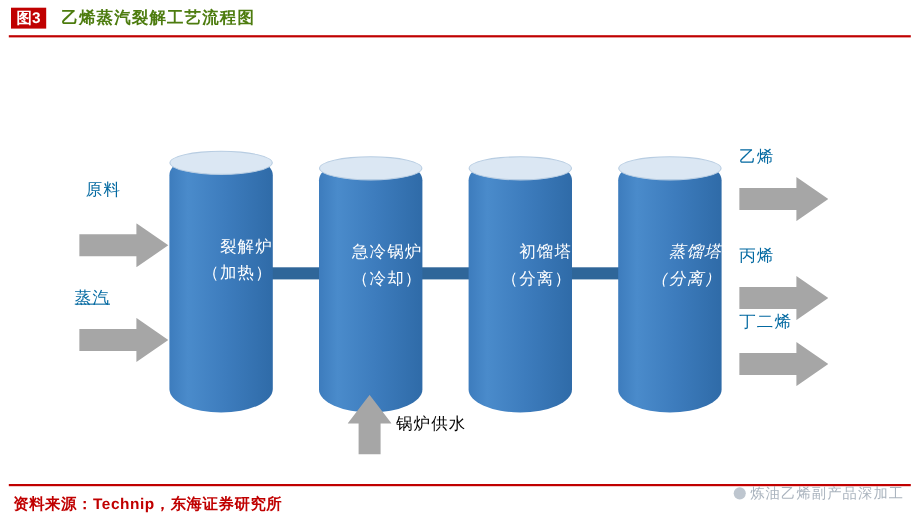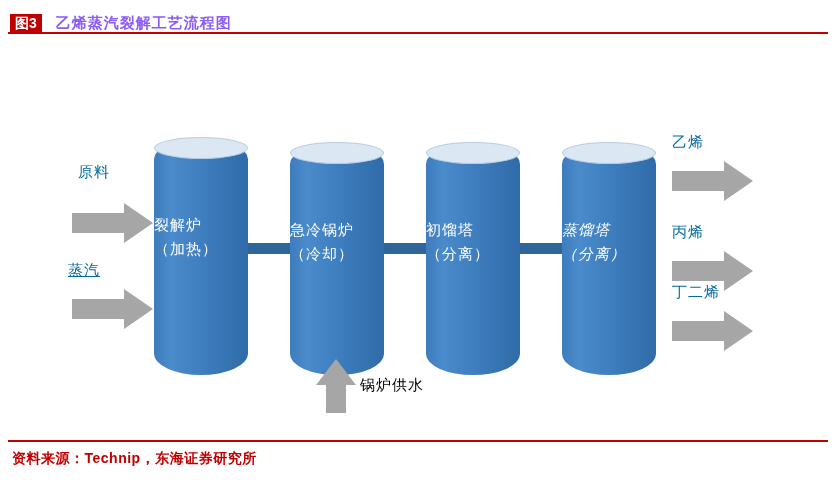--- a/index.html
+++ b/index.html
@@ -21,21 +21,21 @@
     background: #ffffff;
   }
   
   .header {
     position: absolute;
     left: 0;
     top: 0;
     width: 661px;
     height: 33px;
     display: flex;
-    align-items: flex-end;
+    align-items: center;
   }
   .header-rule {
     position: absolute;
     left: 8px;
     top: 32px;
     width: 820px;
     height: 2px;
     background: #c00000;
   }
   .fig-badge {
@@ -43,21 +43,21 @@
     background: #c00000;
     color: #ffffff;
     font-size: 14px;
     font-weight: bold;
     padding: 1px 5px 2px 5px;
     line-height: 16px;
     letter-spacing: 0px;
   }
   .fig-title {
     margin-left: 14px;
-    color: #8b5cf6;
+    color: #4d7c0f;
     font-size: 15px;
     font-weight: bold;
     letter-spacing: 1px;
   }
   
   .footer-rule {
     position: absolute;
     left: 8px;
     top: 440px;
     width: 820px;
@@ -115,21 +115,21 @@
     height: 22px;
     border-radius: 50%;
     background: #dbe7f3;
     border: 1px solid #b8cde2;
     box-sizing: border-box;
   }
   .vessel .label {
     position: absolute;
     left: 0;
     width: 100%;
-    text-align: left;
+    text-align: right;
     color: #ffffff;
     font-size: 15px;
     line-height: 22px;
     letter-spacing: 1px;
   }
   .vessel .label.l1 { top: 76px; }
   .vessel .label.l2 { top: 100px; }
   
   .pipe {
     position: absolute;
@@ -237,14 +237,17 @@
     <div class="arrow-grey" style="left:672px; top:278px;">
       <svg width="82" height="40" viewBox="0 0 82 40">
         <polygon points="0,10 52,10 52,0 81,20 52,40 52,30 0,30" fill="#a6a6a6"></polygon>
       </svg>
     </div>
 
   </div>
 
   <div class="footer-rule"></div>
   <div class="footer-text">资料来源：Technip，东海证券研究所</div>
+  <div class="watermark">
+    <span class="wm-dot"></span><span>炼油乙烯副产品深加工</span>
+  </div>
 
 </div>
 
 </body></html>

